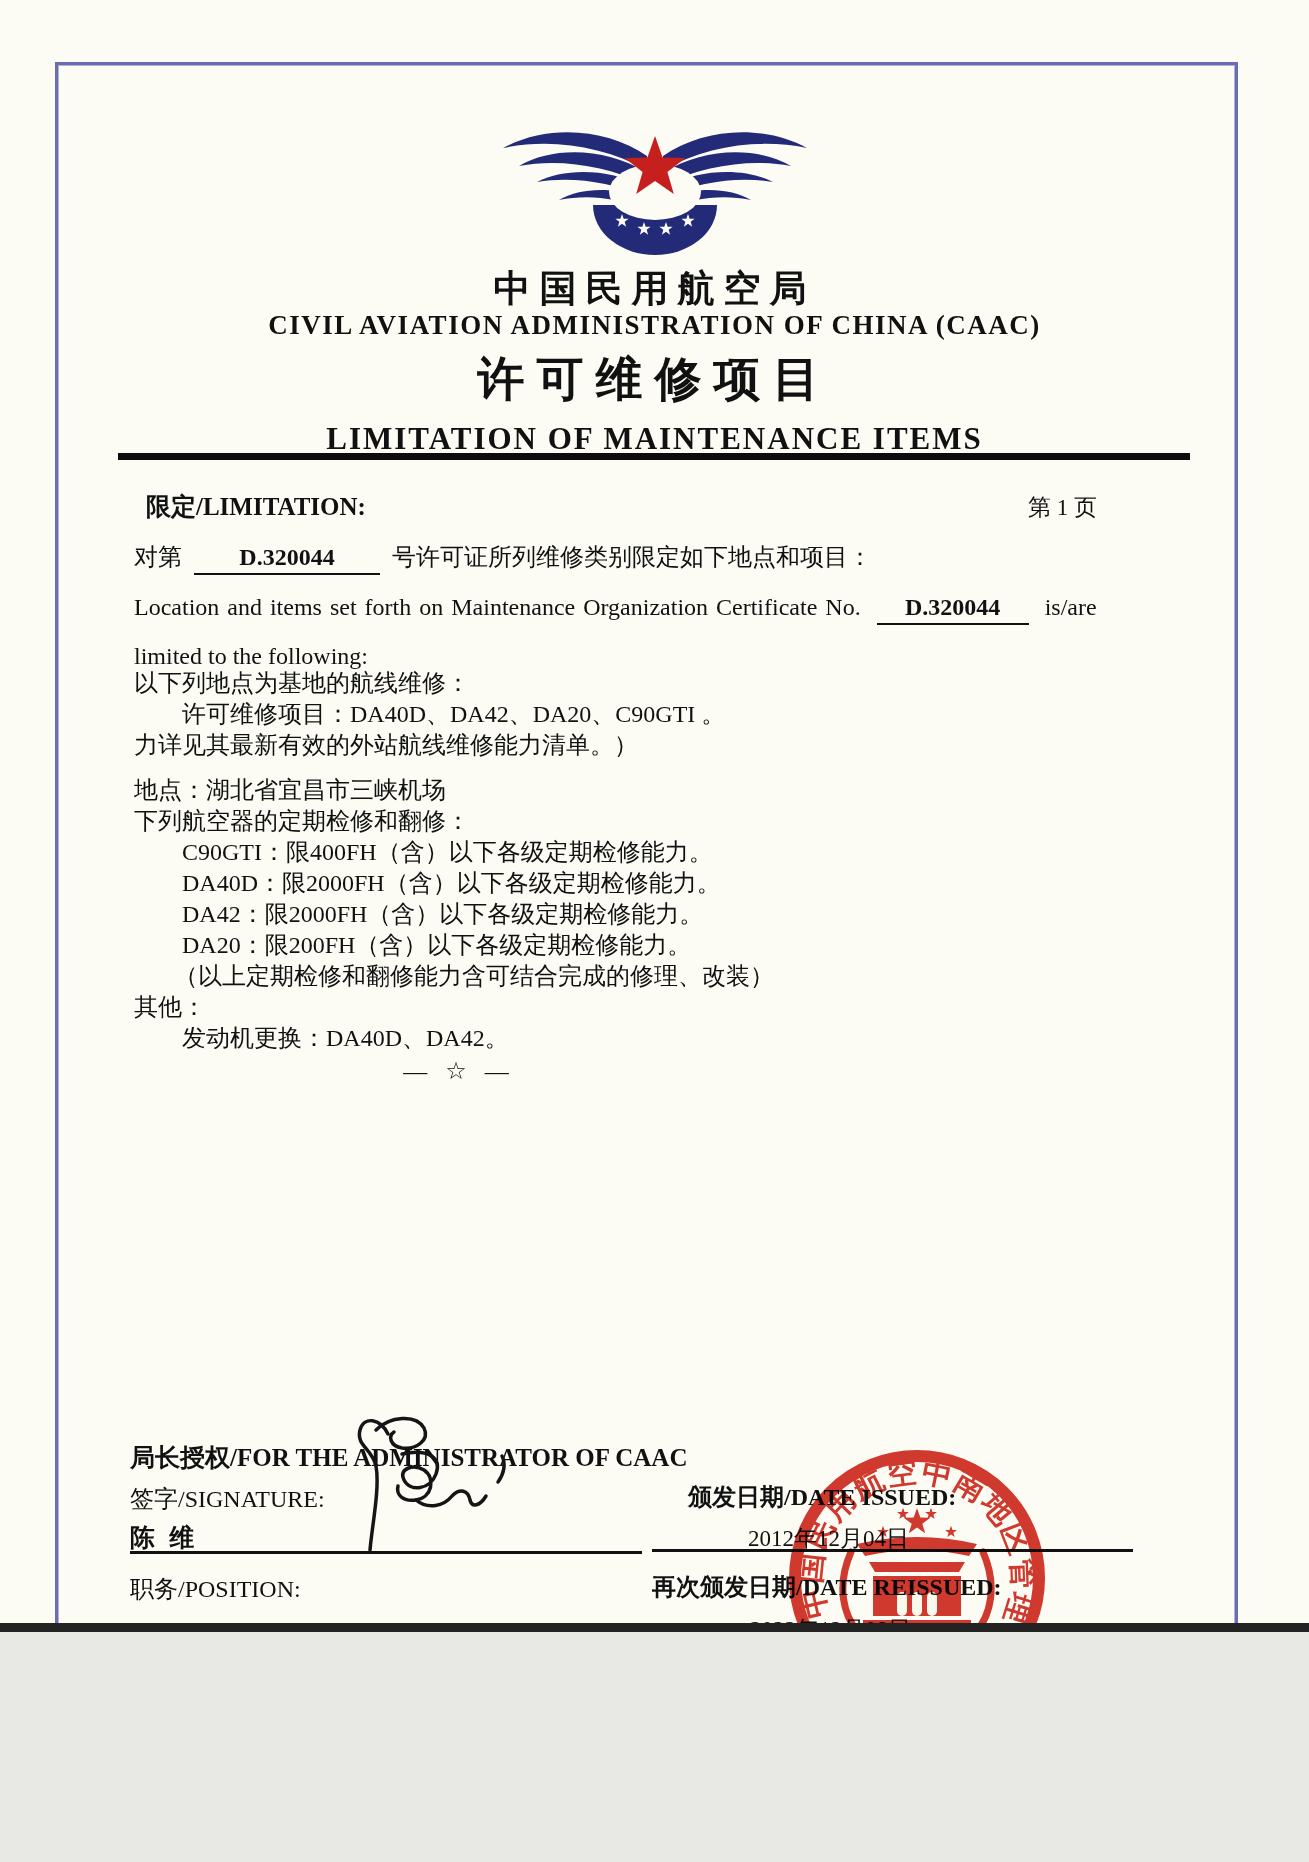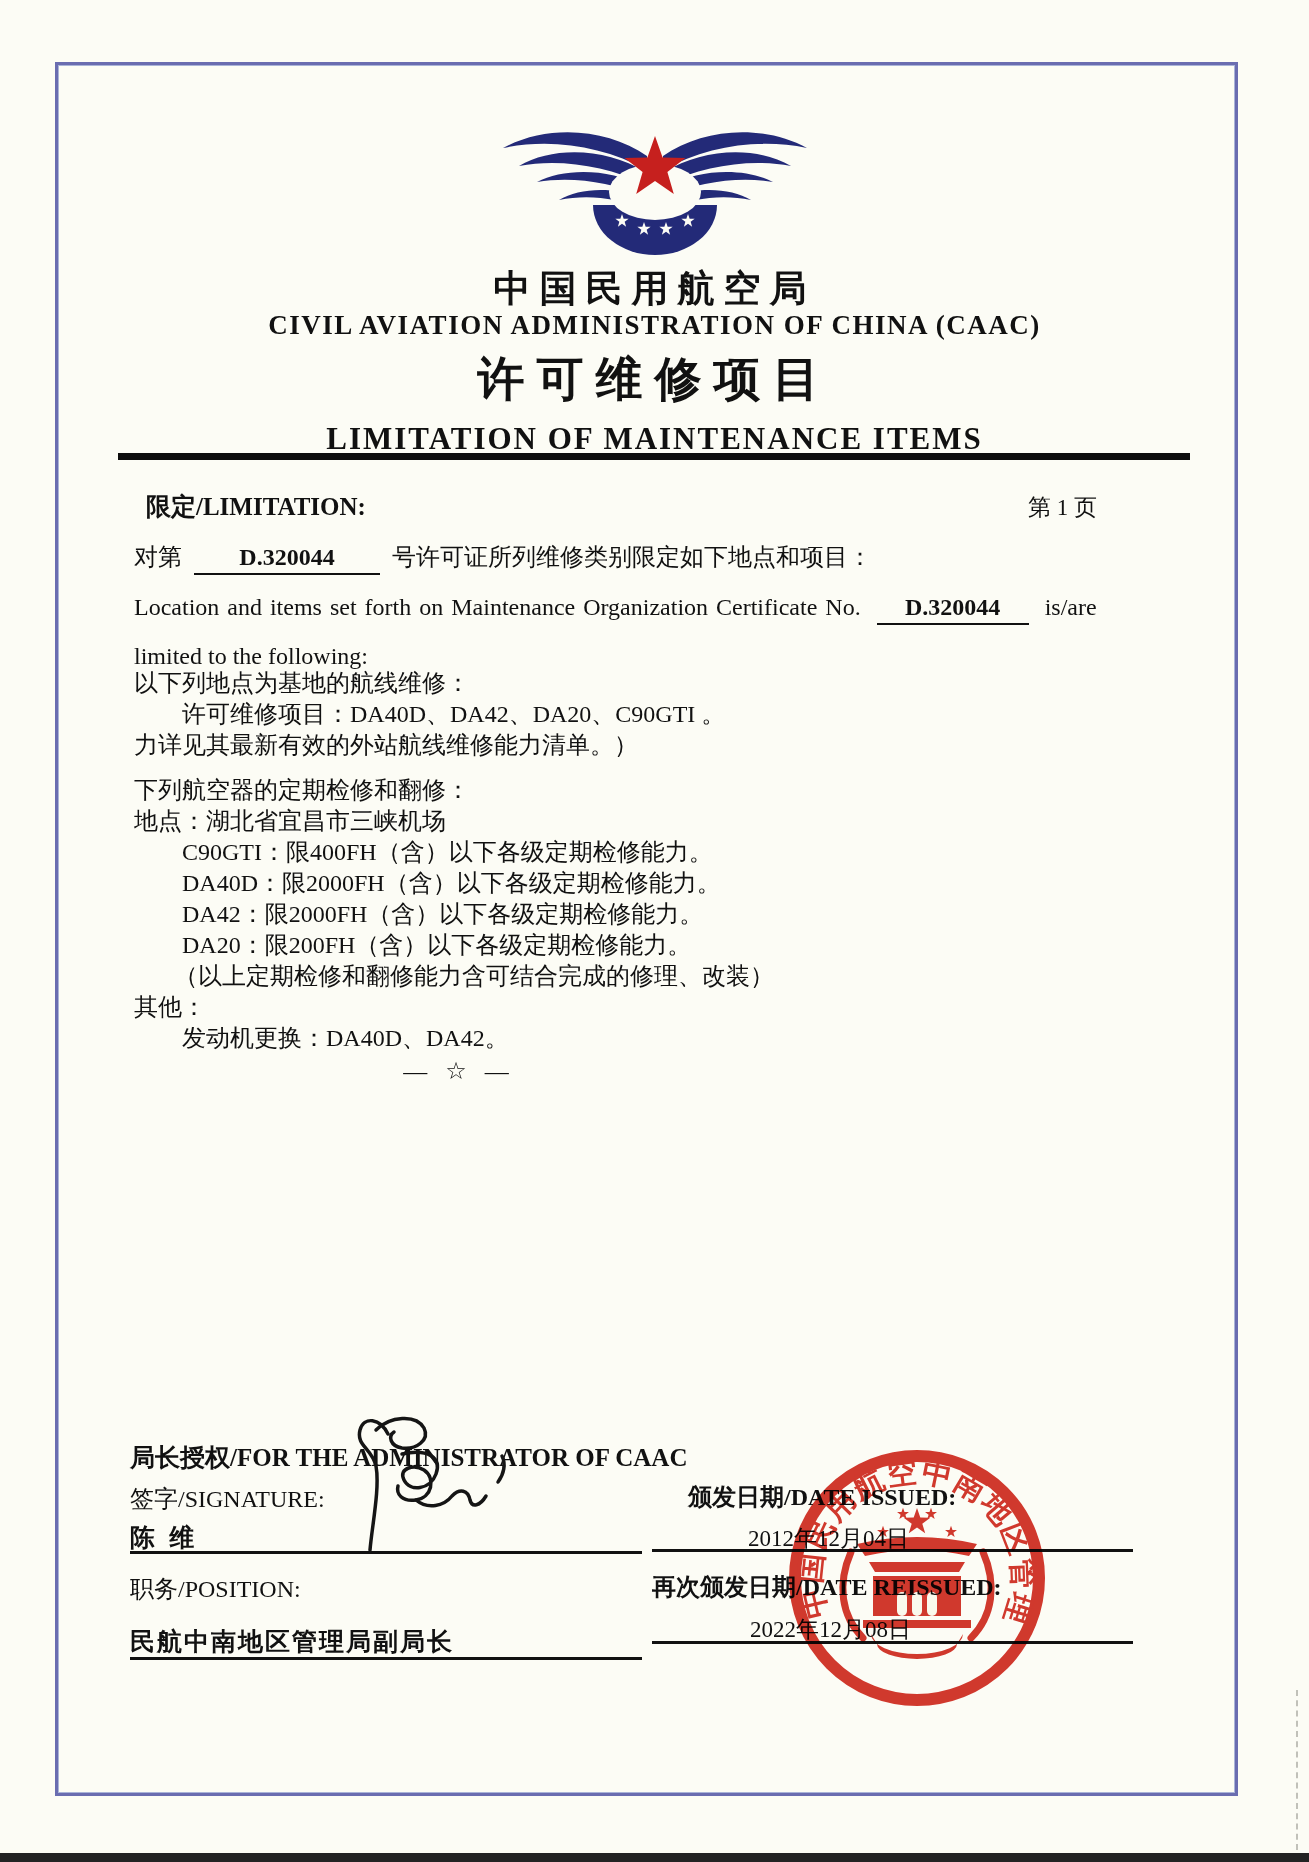--- a/index.html
+++ b/index.html
@@ -1,17 +1,17 @@
 <!DOCTYPE html>
 <html><head>
 <meta charset="utf-8">
 <style>
   html,body{margin:0;padding:0;background:#e8e8e4;}
   .page{
-    position:relative;width:1309px;height:1862px;margin:0 auto;
+    position:relative;width:1309px;height:1632px;margin:0 auto;
     background:#fcfcf5;overflow:hidden;
     font-family:"Liberation Serif","DejaVu Serif",serif;color:#111;
   }
   .frame{
     position:absolute;left:55px;top:62px;width:1177px;height:1728px;
     border:3px solid #6a6db0;box-shadow:inset 0 0 0 1px #aab4d8;
   }
   .scan-band{position:absolute;left:0;bottom:0;width:100%;height:9px;background:#232323;}
   .scan-edge{position:absolute;top:1690px;left:1296px;width:0;height:160px;border-left:2px dashed #9a9a92;opacity:.6;}
   .centered{position:absolute;left:0;right:0;text-align:center;}
@@ -111,22 +111,22 @@
     <span class="u-cert-en">D.320044</span>
     <span>is/are</span>
   </div>
   <div class="row-en2">limited to the following:</div>
 
   <div class="body-block">
     <div>以下列地点为基地的航线维修：</div>
     <div class="ind">许可维修项目：DA40D、DA42、DA20、C90GTI 。</div>
     <div>力详见其最新有效的外站航线维修能力清单。）</div>
     <div class="gap"></div>
+    <div>地点：湖北省宜昌市三峡机场</div>
     <div>下列航空器的定期检修和翻修：</div>
-    <div>地点：湖北省宜昌市三峡机场</div>
     <div class="ind">C90GTI：限400FH（含）以下各级定期检修能力。</div>
     <div class="ind">DA40D：限2000FH（含）以下各级定期检修能力。</div>
     <div class="ind">DA42：限2000FH（含）以下各级定期检修能力。</div>
     <div class="ind">DA20：限200FH（含）以下各级定期检修能力。</div>
     <div class="ind-paren2">（以上定期检修和翻修能力含可结合完成的修理、改装）</div>
     <div>其他：</div>
     <div class="ind">发动机更换：DA40D、DA42。</div>
     <div class="divider">— ☆ —</div>
   </div>
 

